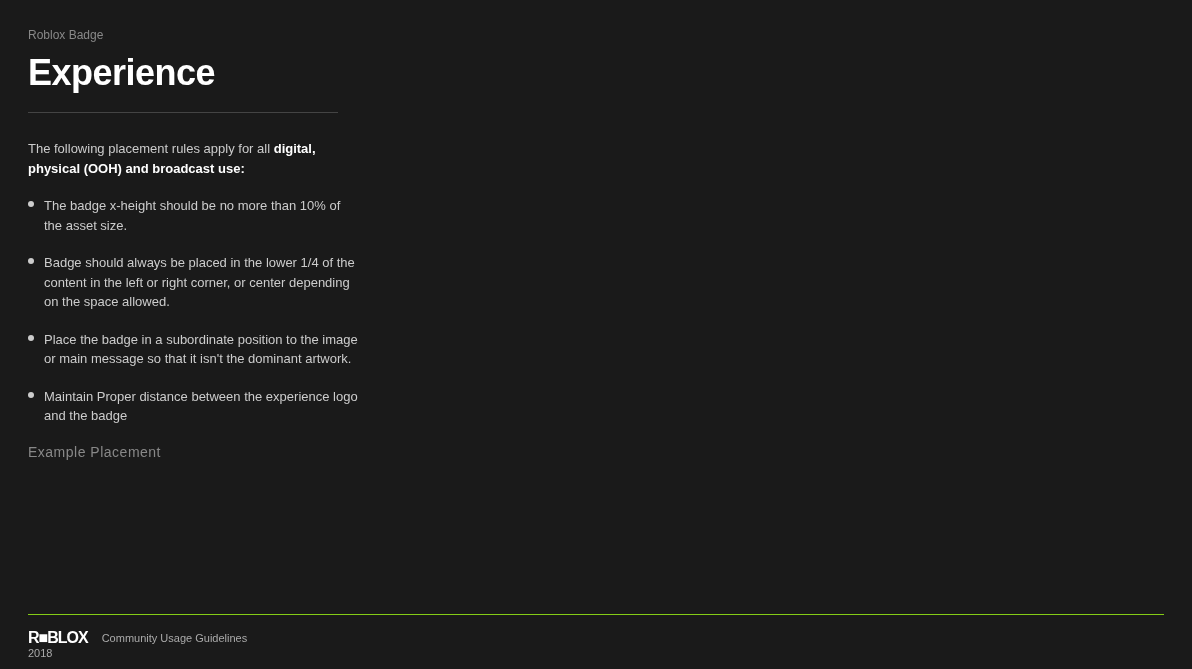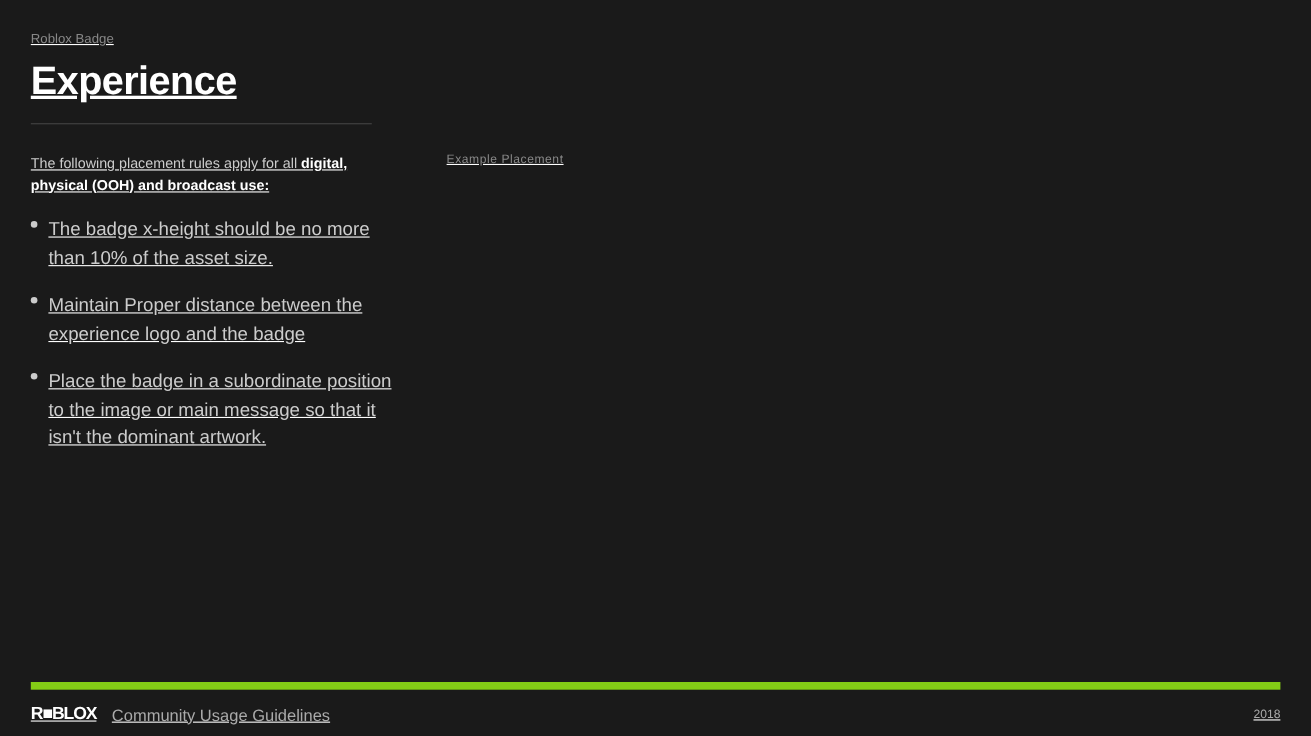--- a/index.html
+++ b/index.html
@@ -17,21 +17,20 @@
       overflow: hidden;
       position: relative;
     }
 
     .page-container {
       width: 1192px;
       height: 669px;
       display: flex;
       flex-direction: column;
       padding: 0 28px;
-      text-decoration: underline;
     }
 
     
     .header {
       padding-top: 28px;
       padding-bottom: 8px;
     }
 
     .breadcrumb {
       font-size: 12px;
@@ -50,22 +49,21 @@
       width: 310px;
       height: 1px;
       background-color: #444;
       margin-top: 18px;
       margin-bottom: 18px;
     }
 
     
     .main-content {
       display: flex;
-      flex-direction: row;
-      gap: 48px;
+      flex-direction: column;
       flex: 1;
     }
 
     
     .left-panel {
       width: 330px;
       flex-shrink: 0;
     }
 
     .intro-text {
@@ -84,41 +82,41 @@
       list-style: none;
       padding: 0;
       margin: 0;
     }
 
     .bullet-list li {
       display: flex;
       align-items: flex-start;
       gap: 10px;
       margin-bottom: 18px;
-      font-size: 17px;
+      font-size: 13px;
       color: #cccccc;
       line-height: 1.5;
     }
 
     .bullet-dot {
       width: 6px;
       height: 6px;
       background-color: #cccccc;
       border-radius: 50%;
       flex-shrink: 0;
       margin-top: 5px;
     }
 
     
     .right-panel {
       flex: 1;
     }
 
     .example-label {
-      font-size: 11px;
+      font-size: 14px;
       color: #888888;
       letter-spacing: 0.5px;
     }
 
     .placement-box {
       background-color: #2d2d2d;
       border-radius: 10px;
       width: 100%;
       height: 420px;
       position: relative;
@@ -182,43 +180,44 @@
       font-size: 12px;
       padding: 8px 22px;
       border-radius: 5px;
       cursor: pointer;
       font-family: 'Arial', sans-serif;
     }
 
     
     .footer {
       display: flex;
-      align-items: center;
+      align-items: flex-start;
       justify-content: space-between;
       padding: 14px 0 10px 0;
-      border-top: 7px solid #84cc16;
+      border-top: 1px solid #84cc16;
       margin-top: 4px;
+      flex-direction: column;
     }
 
     .footer-left {
       display: flex;
       align-items: center;
       gap: 14px;
     }
 
     .roblox-logo {
       font-size: 16px;
       font-weight: 900;
       color: #ffffff;
       letter-spacing: -1px;
       font-family: 'Arial Black', sans-serif;
     }
 
     .footer-link {
-      font-size: 15px;
+      font-size: 11px;
       color: #aaaaaa;
     }
 
     .footer-year {
       font-size: 11px;
       color: #aaaaaa;
     }
   </style>
 </head>
 <body>
@@ -238,25 +237,29 @@
         <span>The following placement rules apply for all </span><strong>digital, physical (OOH) and broadcast  use:</strong>
       </p>
 
       <ul class="bullet-list">
         <li>
           <span class="bullet-dot"></span>
           <span>The badge x-height should be no more than 10% of the asset size.</span>
         </li>
         <li>
           <span class="bullet-dot"></span>
+          <span>Badge should always be placed in the lower 1/4 of the content in the left or right corner, or center depending on the space allowed.</span>
+        </li>
+        <li>
+          <span class="bullet-dot"></span>
+          <span>Place the badge in a subordinate position to the image or main message so that it isn't the dominant artwork.</span>
+        </li>
+        <li>
+          <span class="bullet-dot"></span>
           <span>Maintain Proper distance between the experience logo and the badge</span>
-        </li>
-        <li>
-          <span class="bullet-dot"></span>
-          <span>Place the badge in a subordinate position to the image or main message so that it isn't the dominant artwork.</span>
         </li>
       </ul>
     </div>
 
     <div class="right-panel">
       <div class="example-label">Example Placement</div>
 
     </div>
 
   </div>

